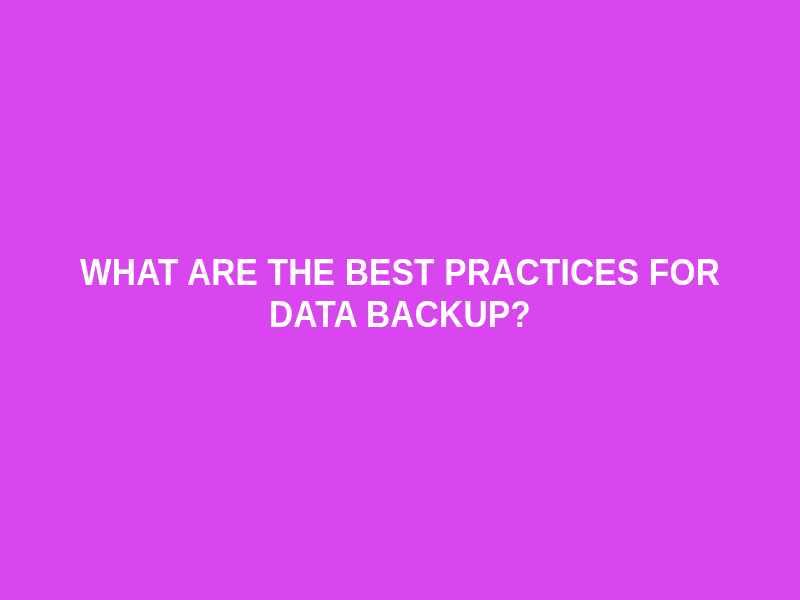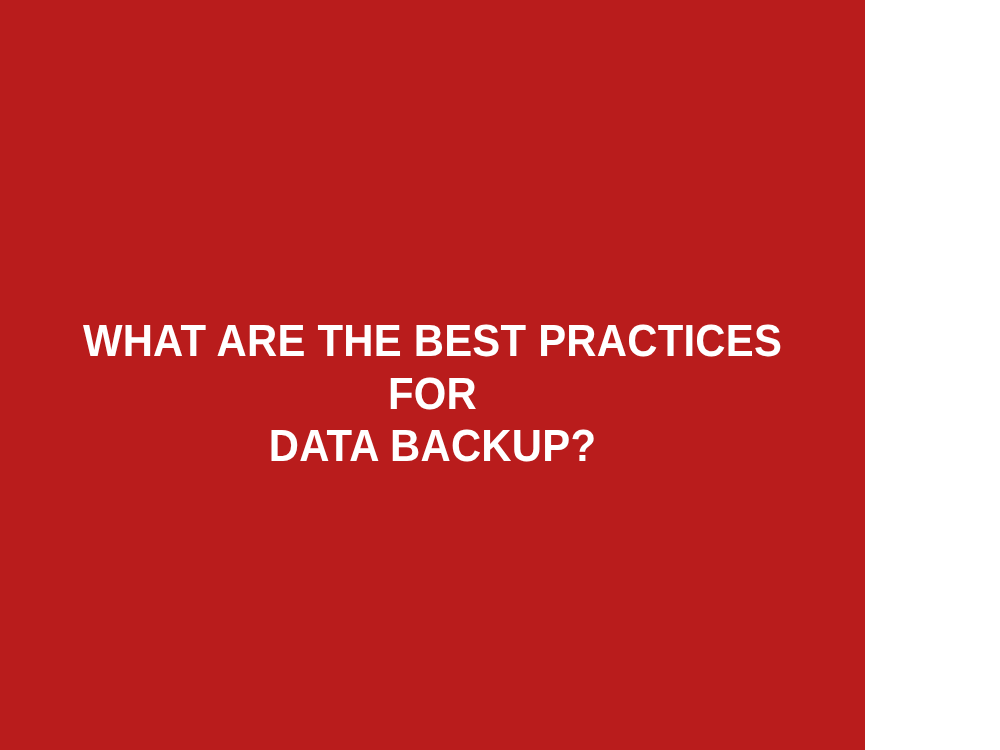--- a/index.html
+++ b/index.html
@@ -10,23 +10,23 @@
   body {
     width: 800px;
     height: 600px;
     overflow: hidden;
     font-family: "Liberation Sans", sans-serif;
   }
 
   .banner {
     position: relative;
     box-sizing: border-box;
-    width: 692px;
+    width: 800px;
     height: 600px;
-    background-color: #b91c1c;
+    background-color: #d946ef;
     display: flex;
     align-items: center;
     justify-content: center;
   }
 
   .headline-block {
     position: absolute;
     left: 0;
     right: 0;
     top: 252px;

